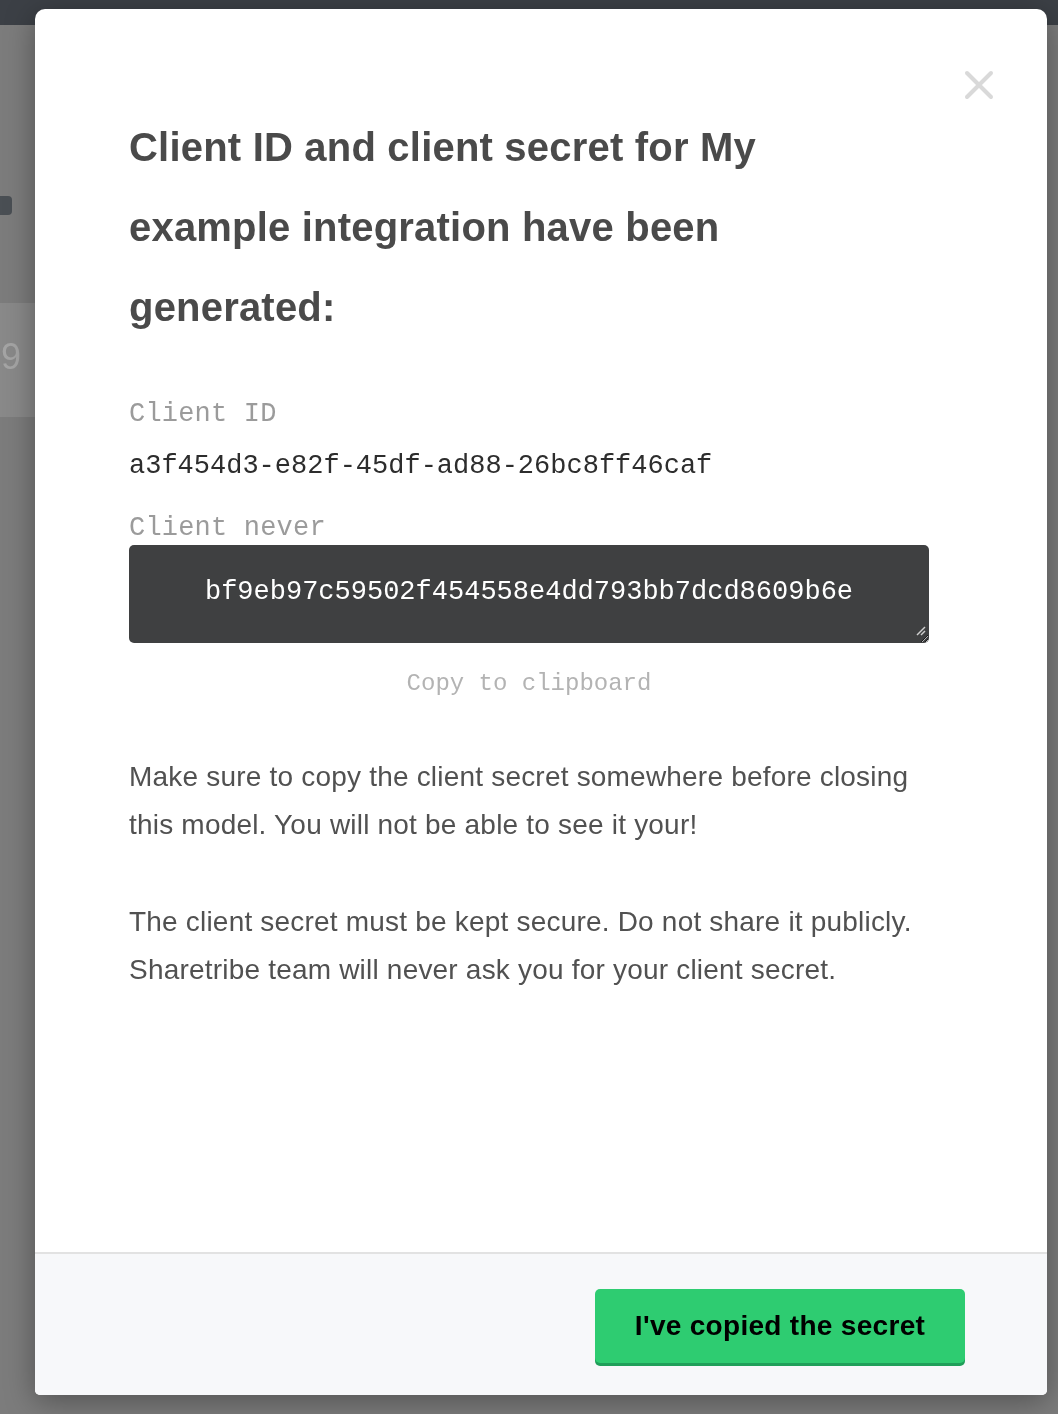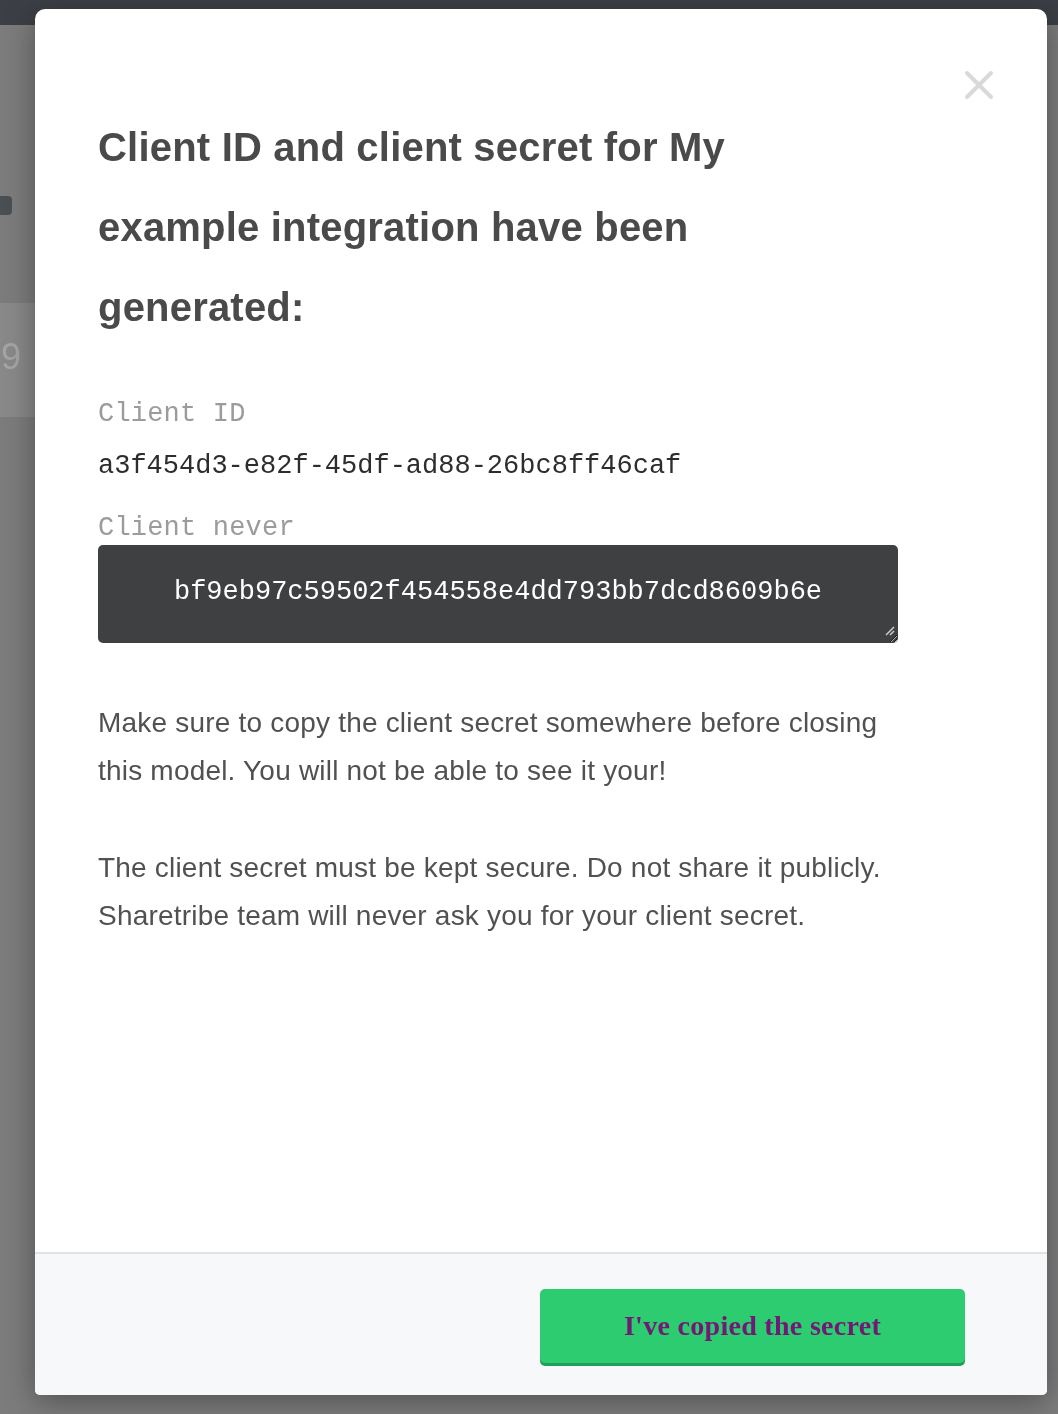--- a/index.html
+++ b/index.html
@@ -53,21 +53,21 @@
   
   .modal{
     position:absolute;left:35px;top:9px;width:1012px;height:1386px;
     background:var(--modal_white);
     border-radius:10px 10px 5px 5px;
     box-shadow:0 6px 30px rgba(0,0,0,.35);
     display:flex;flex-direction:column;
   }
   .modal-body{
     position:relative;flex:1 1 auto;
-    padding:0 63px;
+    padding:0 94px;
   }
   .close-btn{
     position:absolute;top:56px;right:48px;width:40px;height:40px;
     background:none;border:none;cursor:pointer;
     display:flex;align-items:center;justify-content:center;
   }
   .close-btn svg{display:block;}
 
   .modal-title{
     margin-top:98px;
@@ -124,26 +124,26 @@
   
   .modal-footer{
     flex:0 0 auto;height:143px;
     background:var(--footer_bg);
     border-top:2px solid var(--footer_border);
     border-radius:0 0 5px 5px;
     display:flex;justify-content:flex-end;align-items:flex-start;
     padding:35px 82px 0 0;
   }
   .confirm-btn{
-    width:425px;height:74px;
+    width:370px;height:74px;
     background:var(--accent_green);
     border:none;border-radius:5px;
     box-shadow:0 3px 0 var(--accent_green_shadow);
-    color:#701a75;font-weight:700;font-size:28px;
-    font-family:Liberation Serif, serif;
+    color:#000000;font-weight:700;font-size:28px;
+    font-family:Liberation Sans, sans-serif;
     letter-spacing:.3px;
     cursor:pointer;
   }
 </style>
 </head>
 <body>
 
 <div class="page">
 
   <div class="topbar"></div>
@@ -174,20 +174,23 @@
       <div class="secret-wrap">
         <textarea class="secret-textarea" readonly="" style="">bf9eb97c59502f454558e4dd793bb7dcd8609b6e</textarea>
         <span class="resize-grip">
           <svg width="12" height="12" viewBox="0 0 12 12">
             <line x1="3" y1="11" x2="11" y2="3" stroke="#cfcfcf" stroke-width="1.5"></line>
             <line x1="7" y1="11" x2="11" y2="7" stroke="#cfcfcf" stroke-width="1.5"></line>
           </svg>
         </span>
       </div>
 
+      <div class="copy-row">
+        <a class="copy-link">Copy to clipboard</a>
+      </div>
 
       <p class="warning warning-copy">Make sure to copy the client secret somewhere before closing this model. You will not be able to see it your!</p>
 
       <p class="warning warning-secure">The client secret must be kept secure. Do not share it publicly. Sharetribe team will never ask you for your client secret.</p>
 
     </div>
 
     <div class="modal-footer">
       <button class="confirm-btn">I've copied the secret</button>
     </div>

